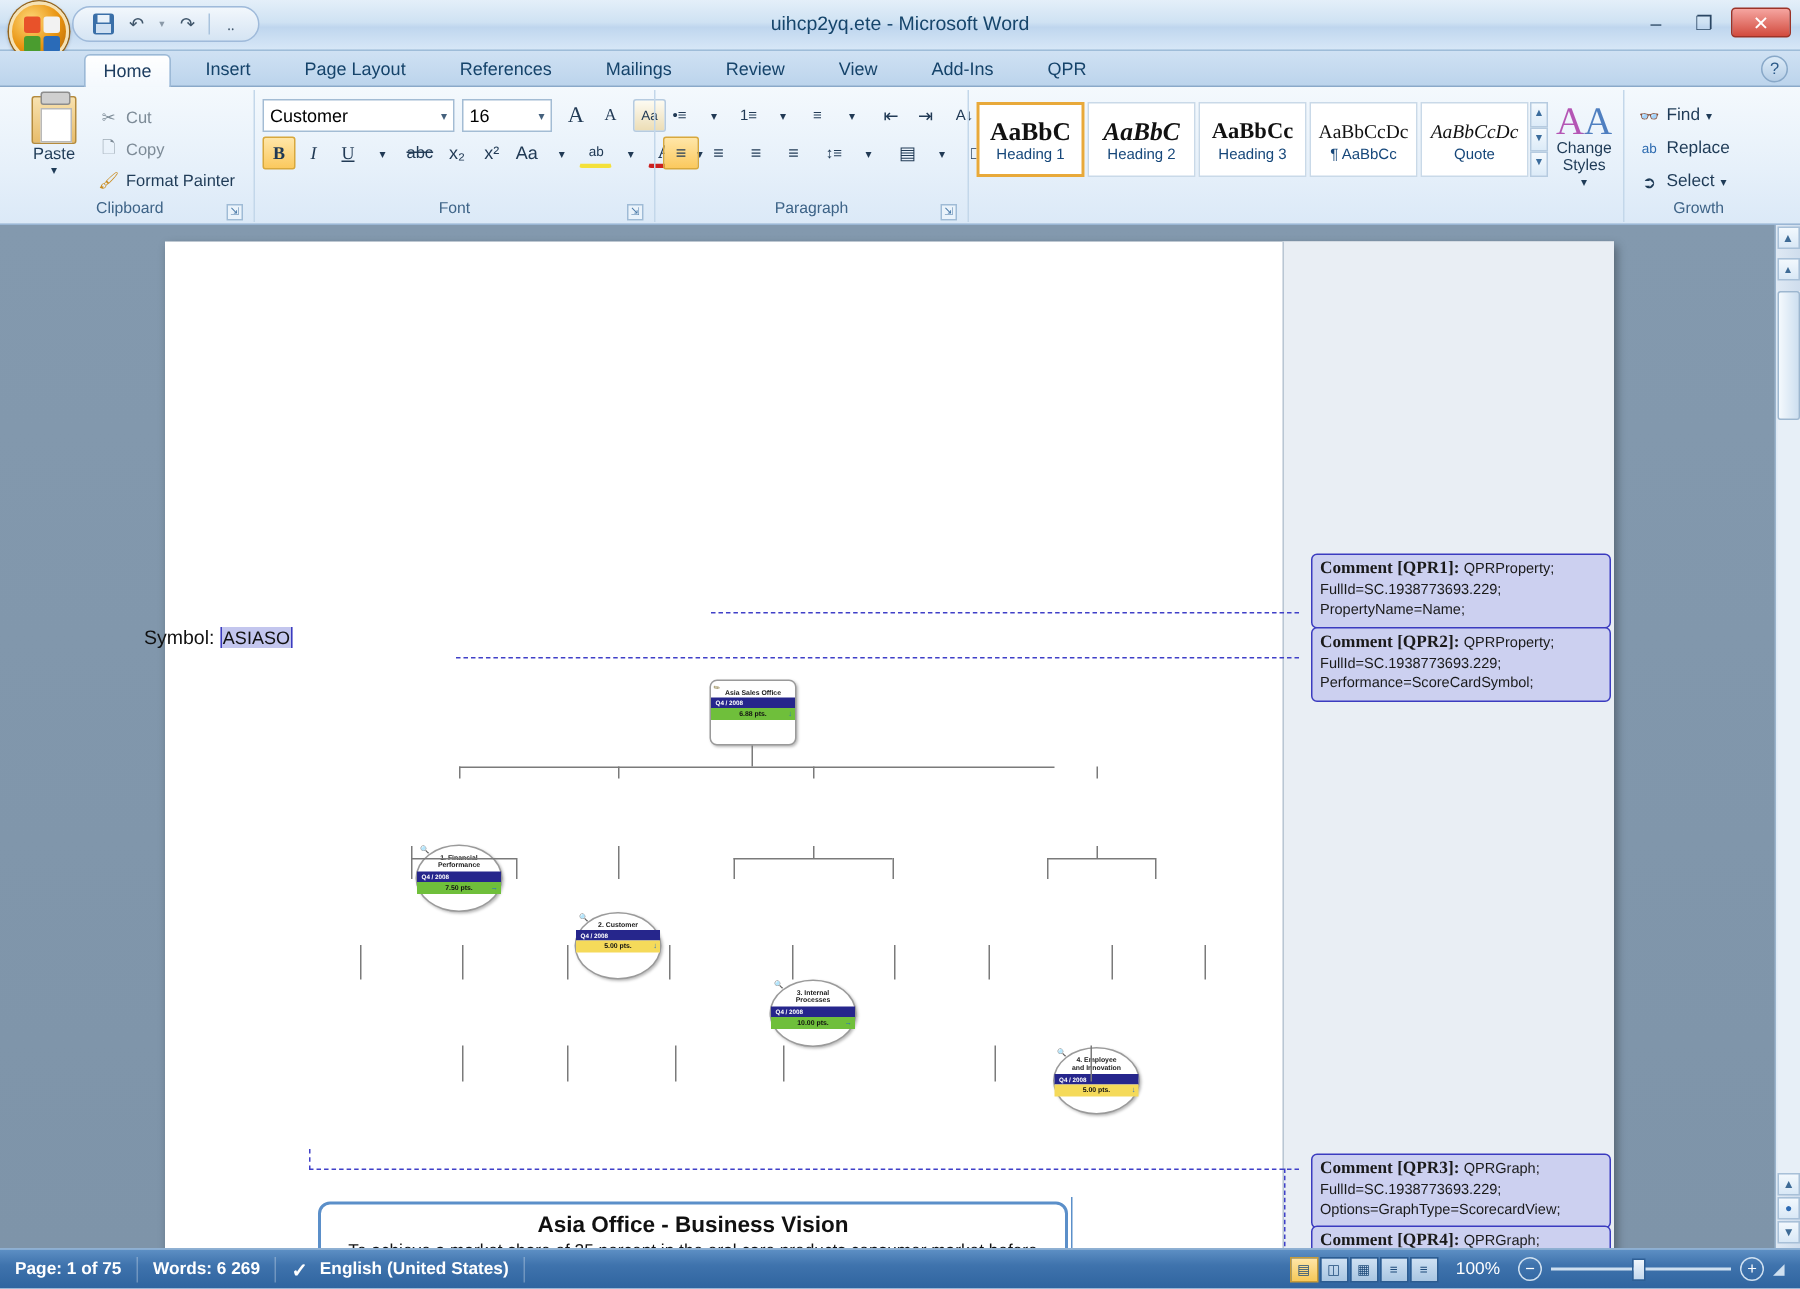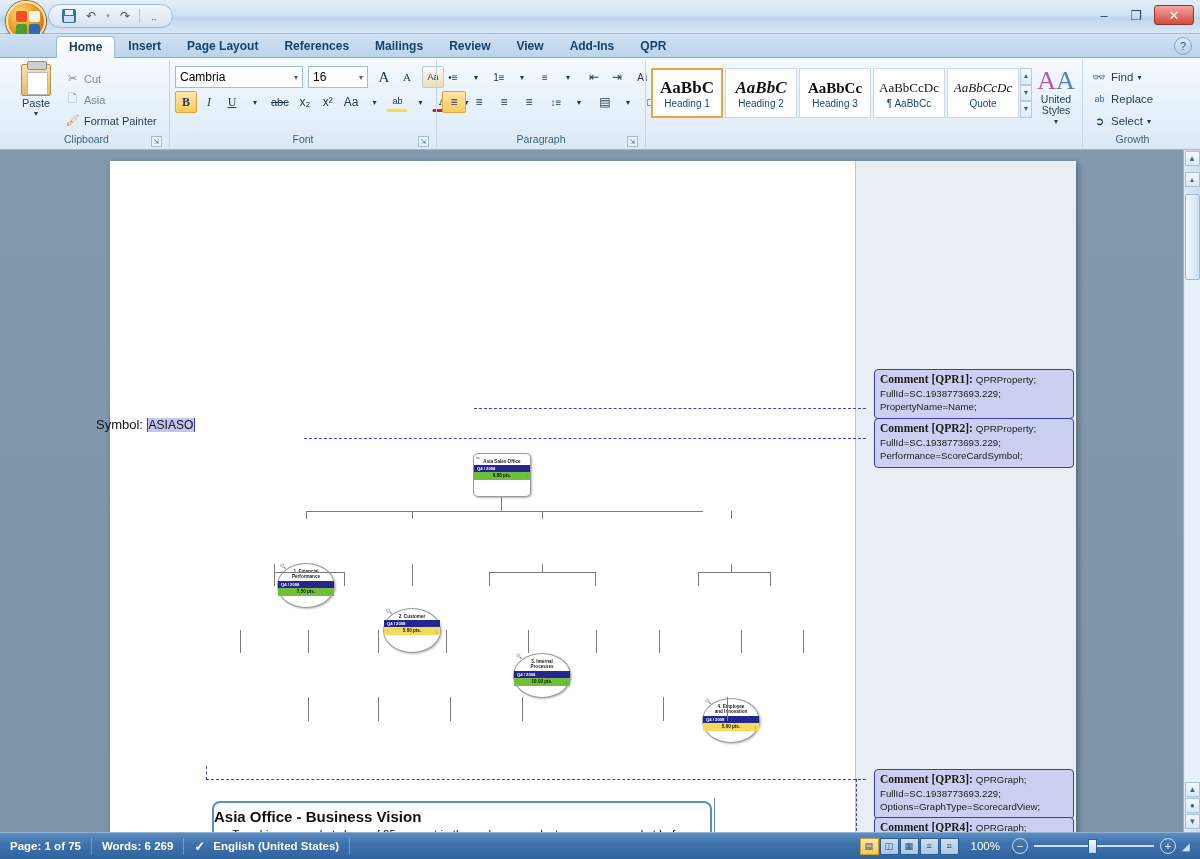--- a/index.html
+++ b/index.html
@@ -41,22 +41,22 @@
   .orb-inner i:nth-child(4){ background:#2a6bb8; }
   .win-btns { position:absolute; right:6px; top:5px; display:flex; gap:4px; }
   .win-btn { width:28px; height:20px; display:flex; align-items:center; justify-content:center;
     font-size:13px; color:#2a4663; border:1px solid transparent; border-radius:3px; }
   .win-btn.close { background:linear-gradient(180deg,#f5a5a0,#d24b3e); color:#fff; border-color:#9c3328; width:40px;}
 
   
   .tabrow { position:relative; height:24px;
     background:linear-gradient(180deg,#cfe1f3,#bcd4ec);
     border-bottom:1px solid #8aa9c9; padding-left:56px; display:flex; align-items:flex-end; }
-  .tab { padding:3px 12px 4px; font-size:12px; color:#15436a; margin-right:0;
-    border:1px solid transparent; border-bottom:none; border-radius:4px 4px 0 0; cursor:default;font-weight:bold; }
+  .tab { padding:3px 12px 4px; font-size:12px; color:#15436a; margin-right:10px;
+    border:1px solid transparent; border-bottom:none; border-radius:4px 4px 0 0; cursor:default; }
   .tab.active { background:linear-gradient(180deg,#ffffff,#f3f8fd);
     border-color:#9cb9d6; color:#1d3d60; position:relative; top:1px; }
   .help-btn { position:absolute; right:8px; top:3px; width:18px; height:18px; border-radius:50%;
     background:linear-gradient(180deg,#dcebf8,#b6cee6); border:1px solid #88a8c8;
     color:#2d5b8a; font-size:11px; text-align:center; line-height:16px; }
 
   
   .ribbon { position:relative; height:92px;
     background:linear-gradient(180deg,#f4f9fd 0%,#e6f0fa 60%,#dbe9f7 100%);
     border-bottom:1px solid #9ab6d4; display:flex; padding:2px 0 0 4px; }
@@ -151,21 +151,21 @@
   .pen { position:absolute; left:2px; top:1px; font-size:5px; color:#7a6a2a; transform:rotate(-35deg); }
   .bino { position:absolute; left:2px; top:-1px; font-size:5px; color:#333; }
   .round { border-radius:5px; }
   .oct { clip-path:polygon(22% 0,78% 0,100% 26%,100% 74%,78% 100%,22% 100%,0 74%,0 26%); }
   .circ { border-radius:50%; }
   .conn { position:absolute; background:#7a7a7a; }
 
   
   .vision { position:absolute; left:212px; top:651px; width:500px; height:62px;
     border:2px solid #5b8fc9; border-radius:8px; background:#fff; }
-  .vision h3 { margin:5px 0 2px; font-size:15px; font-weight:bold; color:#111; }
+  .vision h3 { margin:5px 0 2px; text-align:center; font-size:15px; font-weight:bold; color:#111; }
   .vision p { margin:0 10px; text-align:center; font-size:11.5px; color:#111; line-height:14px; }
 
   
   .statusbar { position:relative; height:27px;
     background:linear-gradient(180deg,#5d8fc4 0%,#3f73ad 40%,#2f649f 100%);
     border-top:1px solid #8fb0d2; display:flex; align-items:center; color:#fff; font-size:11.5px; }
   .sb-item { padding:0 10px; border-right:1px solid rgba(255,255,255,.28); height:17px; display:flex; align-items:center;font-weight:bold; }
   .sb-right { position:absolute; right:6px; display:flex; align-items:center; gap:6px; }
   .view-btns { display:flex; gap:1px; }
   .vb { width:19px; height:17px; border:1px solid #2c5c91; background:linear-gradient(180deg,#cfe1f3,#a9c6e2);
@@ -195,20 +195,21 @@
     <div class="qat">
       <div class="qat-btn">
           <span class="save-ico"></span>
         </div>
       <div class="qat-btn">↶</div>
       <div class="qat-btn" style="width:10px;font-size:7px;color:#8a99a8">▾</div>
       <div class="qat-btn">↷</div>
       <div class="qat-sep"></div>
       <div class="qat-btn" style="font-size:9px">‥</div>
     </div>
+    <div class="title-text">uihcp2yq.ete - Microsoft Word</div>
     <div class="win-btns">
       <div class="win-btn">–</div>
       <div class="win-btn">❐</div>
       <div class="win-btn close">✕</div>
     </div>
   </div>
 
   <div class="tabrow">
     <div class="tab active">Home</div>
     <div class="tab">Insert</div>
@@ -231,39 +232,39 @@
           <span>Paste</span>
           <span style="font-size:8px">▾</span>
         </div>
         <div style="padding-top:4px">
           <div class="mini-row">
             <span class="mi">✂</span>
             <span>Cut</span>
           </div>
           <div class="mini-row">
             <span class="mi">🗋</span>
-            <span>Asia</span>
+            <span>Copy</span>
           </div>
           <div class="mini-row enabled">
             <span class="mi" style="color:#c98b1f">🖌</span>
             <span>Format Painter</span>
           </div>
         </div>
       </div>
       <div class="group-label">
         <span>Clipboard</span>
         <span class="dlg-launch">⇲</span>
       </div>
     </div>
 
     <div class="group" style="width:267px">
       <div class="group-body" style="flex-direction:column; gap:3px; padding-top:4px">
         <div class="tb-row">
           <div class="fontname">
-            <span>Cambria</span>
+            <span>Customer</span>
             <span class="caret">▾</span>
           </div>
           <div class="fontsize">
             <span>16</span>
             <span class="caret">▾</span>
           </div>
           <div class="tb" style="margin-left:4px; font-family:'Liberation Serif',serif; font-size:15px">A</div>
           <div class="tb" style="font-family:'Liberation Serif',serif; font-size:11px">A</div>
           <div class="tb" style="margin-left:3px; border:1px solid #b6cbe0; background:linear-gradient(180deg,#fdfbf2,#ecddb5)">
             <span style="font-size:9px">Aa</span>
@@ -350,21 +351,21 @@
             <span class="style-name">Quote</span>
           </div>
         </div>
         <div class="gal-scroll" style="height:50px">
           <div>▲</div>
           <div>▼</div>
           <div>▼</div>
         </div>
         <div class="change-styles">
           <span class="ca-ico">AA</span>
-          <span>United Styles</span>
+          <span>Change Styles</span>
           <span style="font-size:8px">▾</span>
         </div>
       </div>
     </div>
 
     <div class="group" style="width:100px">
       <div class="group-body" style="flex-direction:column; padding-top:4px; padding-left:4px">
         <div class="edit-row">
           <span class="mi">👓</span>
           <span>Find</span>

